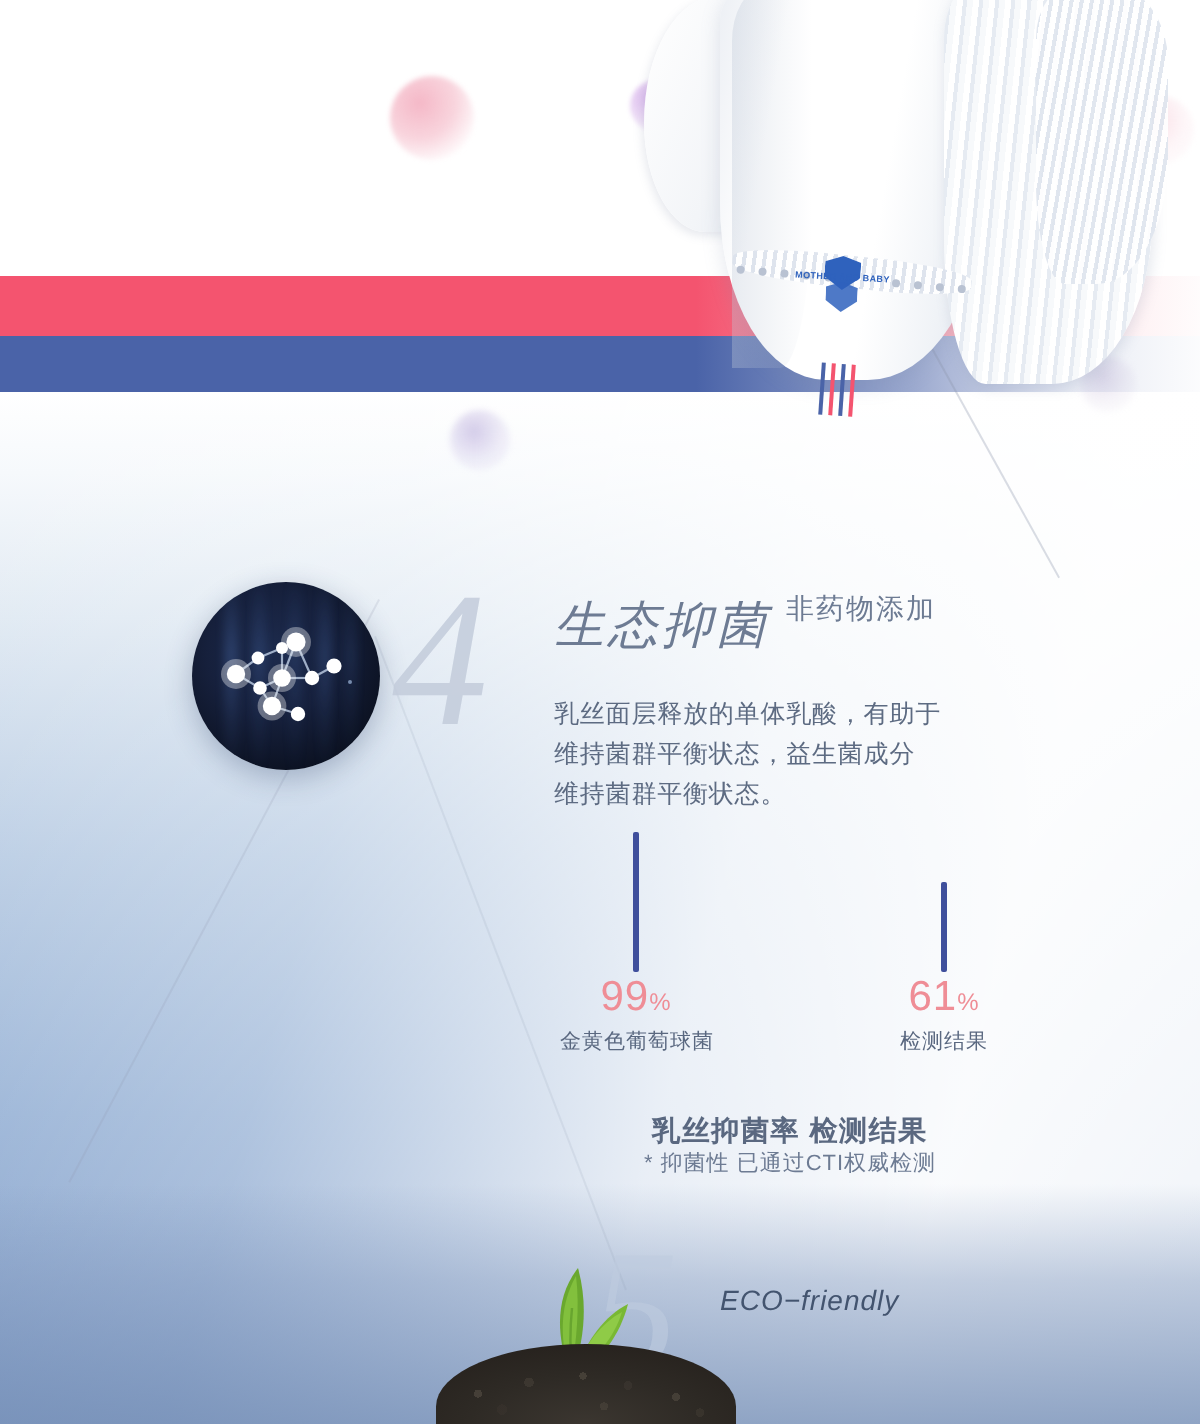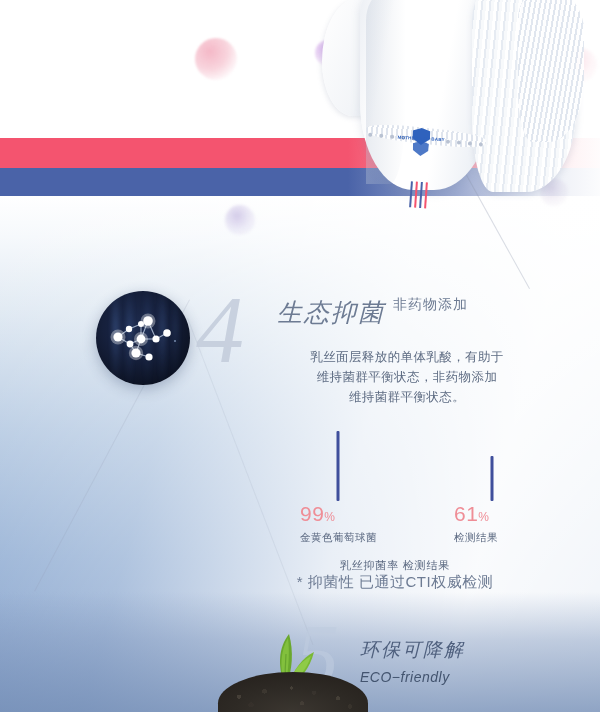--- a/index.html
+++ b/index.html
@@ -354,34 +354,33 @@
   }
   .s4-body {
     position: absolute;
     left: 277px; top: 347px;
     width: 260px;
     font-size: 12.5px;
     line-height: 20px;
     color: #5d6b82;
     letter-spacing: 0.4px;
   }
-  .s4-body div { white-space: nowrap; text-align: center; }
+  .s4-body div { white-space: nowrap; }
 
   
   .chart {
     position: absolute;
     left: 280px; top: 425px;
     width: 230px; height: 120px;
   }
   .chart-col {
     position: absolute;
-    bottom: 0;
+    bottom: 16px;
     width: 76px;
-    text-align: left;
-    margin-left: 20px;
+    text-align: center;
   }
   .chart-bar-area {
     position: relative;
     height: 78px;
     width: 100%;
   }
   .chart-bar {
     position: absolute;
     bottom: 0;
     left: 50%;
@@ -407,27 +406,28 @@
   }
 
   
   .chart-caption {
     position: absolute;
     left: 280px; top: 556px;
     width: 230px;
     text-align: center;
   }
   .cap-main {
-    font-size: 11px;
+    font-size: 14px;
     color: #5a6880;
     letter-spacing: 0.8px;
     line-height: 18px;
+    font-weight: bold;
   }
   .cap-note {
-    font-size: 15px;
+    font-size: 11px;
     color: #6d7b93;
     letter-spacing: 0.5px;
     line-height: 16px;
   }
 
   
   .s5-text {
     position: absolute;
     left: 360px; top: 636px;
   }
@@ -581,21 +581,21 @@
 
   <div class="numeral-4">4</div>
 
   <div class="s4-heading">
     <span class="s4-title">生态抑菌</span>
     <span class="s4-sub">非药物添加</span>
   </div>
 
   <div class="s4-body">
     <div>乳丝面层释放的单体乳酸，有助于</div>
-    <div>维持菌群平衡状态，非药物添加</div>
+    <div>维持菌群平衡状态，益生菌成分</div>
     <div>维持菌群平衡状态。</div>
   </div>
 
   <div class="chart">
 
     <div class="chart-col" style="left:0px;">
       <div class="chart-bar-area">
         <div class="chart-bar" style="height:70px; background:#3f4f9c;"></div>
       </div>
       <div class="chart-value">
@@ -618,21 +618,20 @@
   </div>
 
   <div class="chart-caption">
     <div class="cap-main">乳丝抑菌率 检测结果</div>
     <div class="cap-note">* 抑菌性 已通过CTI权威检测</div>
   </div>
 
   <div class="numeral-5">5</div>
 
   <div class="s5-text">
-    <div class="s5-cn">环保可降解</div>
     <div class="s5-en">ECO−friendly</div>
   </div>
 
   <div class="seedling">
     <svg class="sprout" viewBox="0 0 150 86" xmlns="http://www.w3.org/2000/svg" aria-hidden="true">
       <g>
         <path d="M66 58 C60 40 60 22 71 8 C76 26 74 44 69 58 Z" fill="#6aa82e"></path>
         <path d="M66 58 C62 42 62 26 70 12 C72 28 70 45 68 58 Z" fill="#86c440" opacity="0.85"></path>
         <path d="M70 58 C76 44 84 32 96 26 C92 42 82 54 73 59 Z" fill="#79b834"></path>
         <path d="M70 58 C75 46 82 36 93 30 C89 43 80 53 72 58 Z" fill="#95d04c" opacity="0.8"></path>

